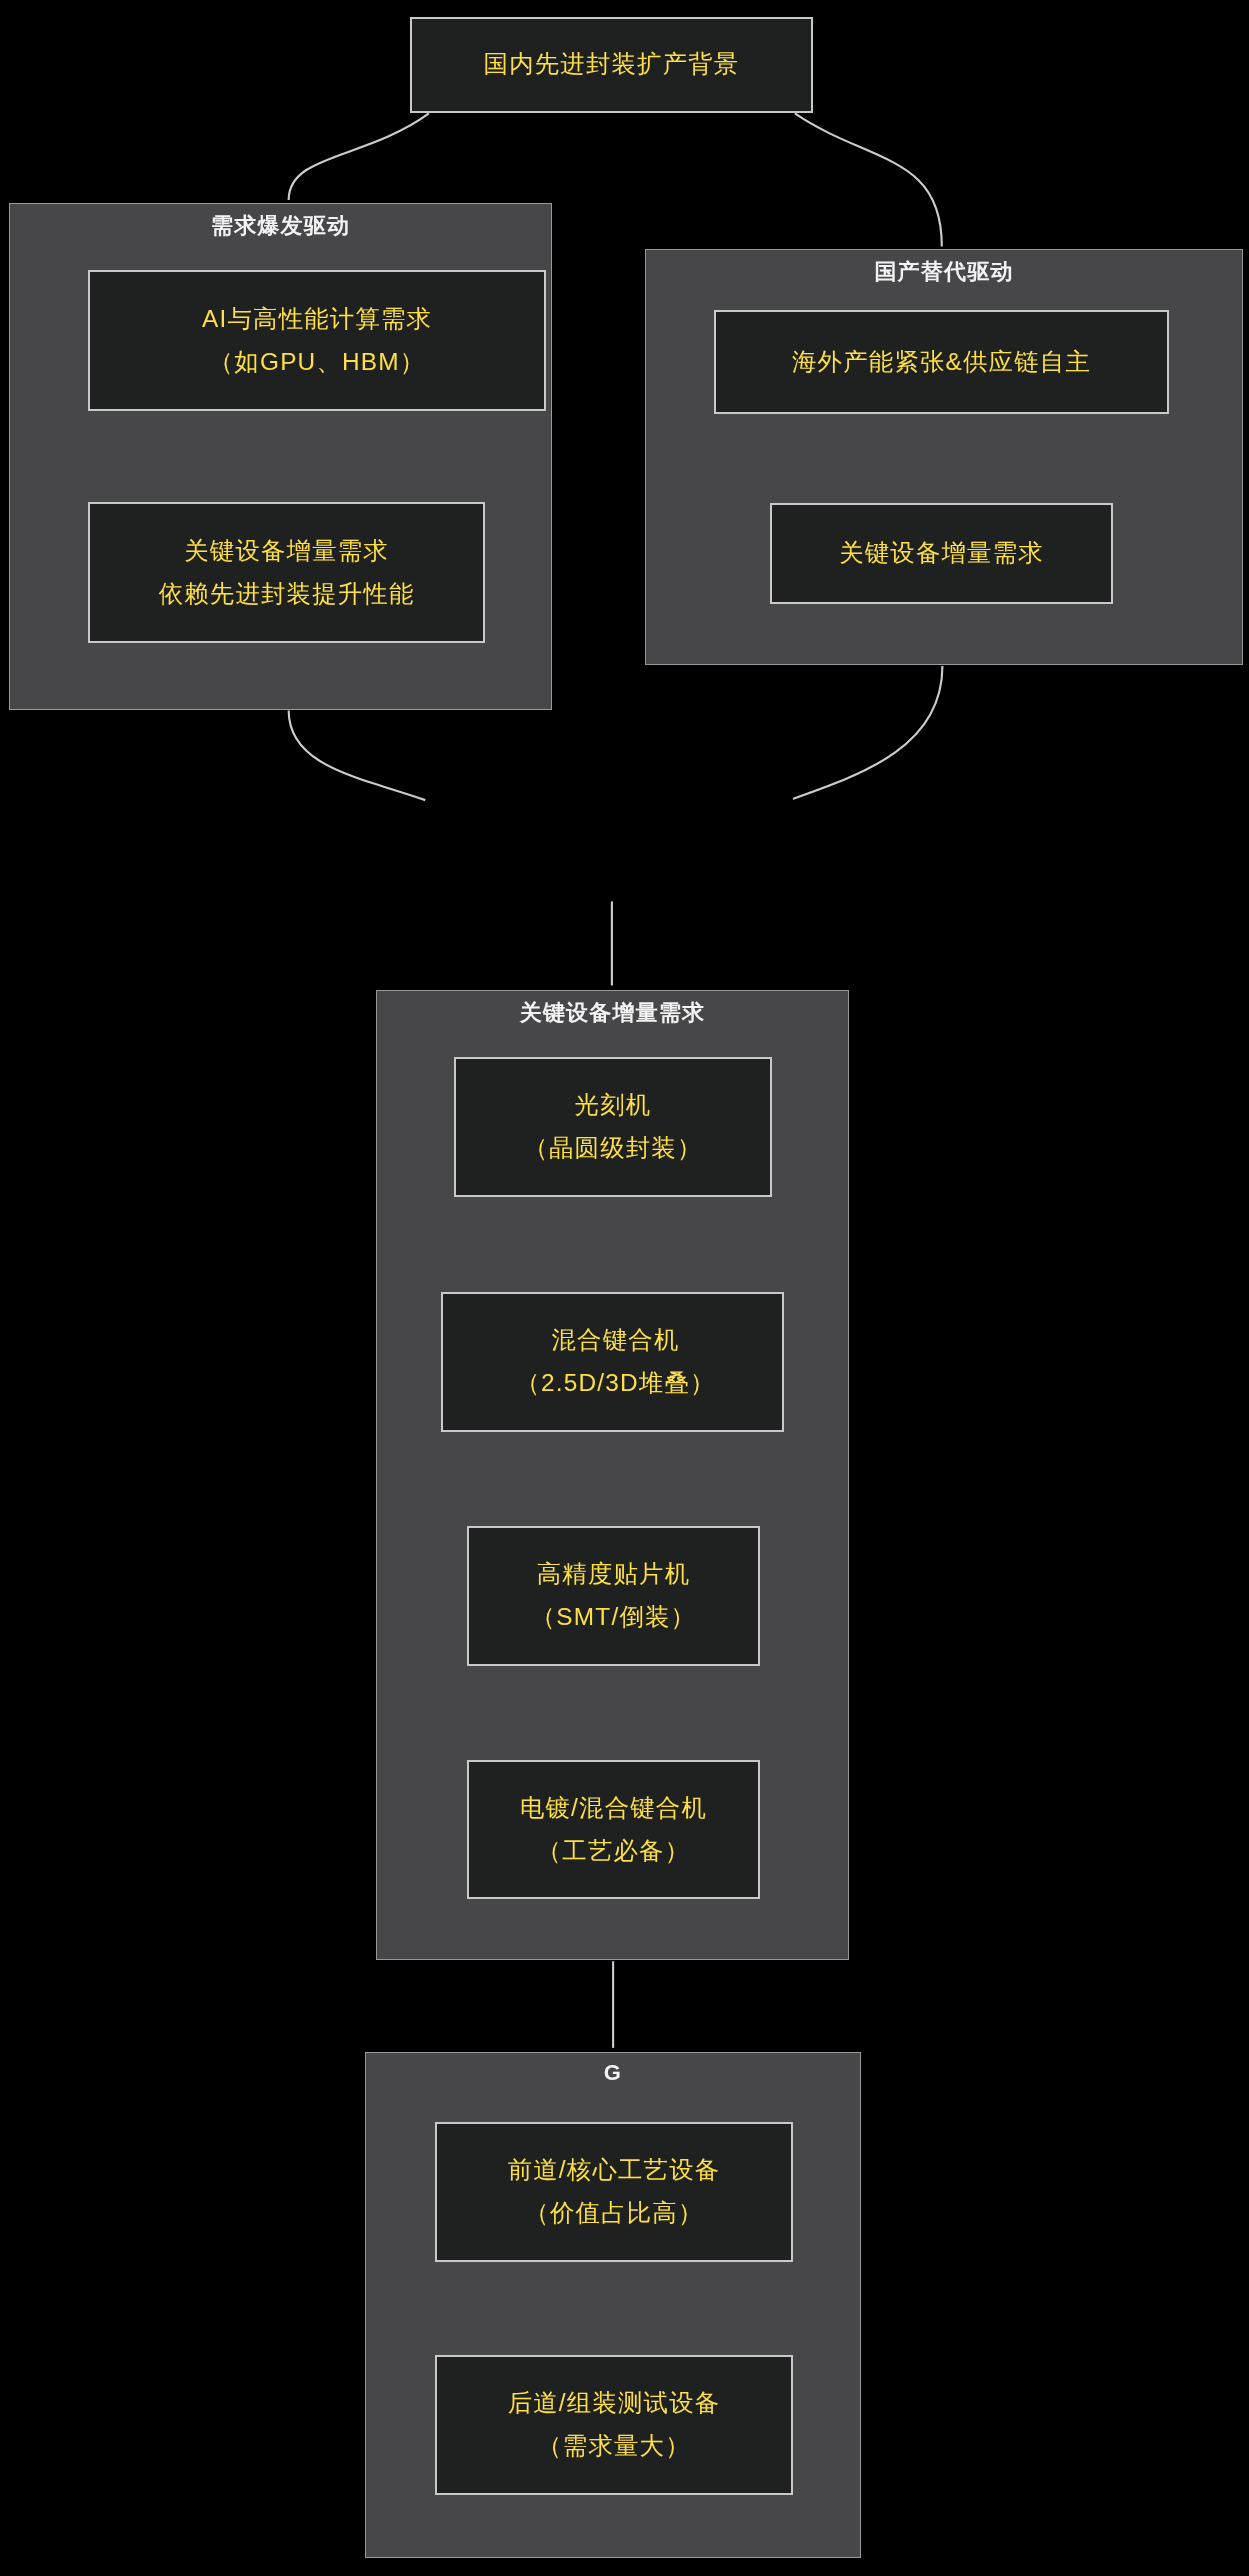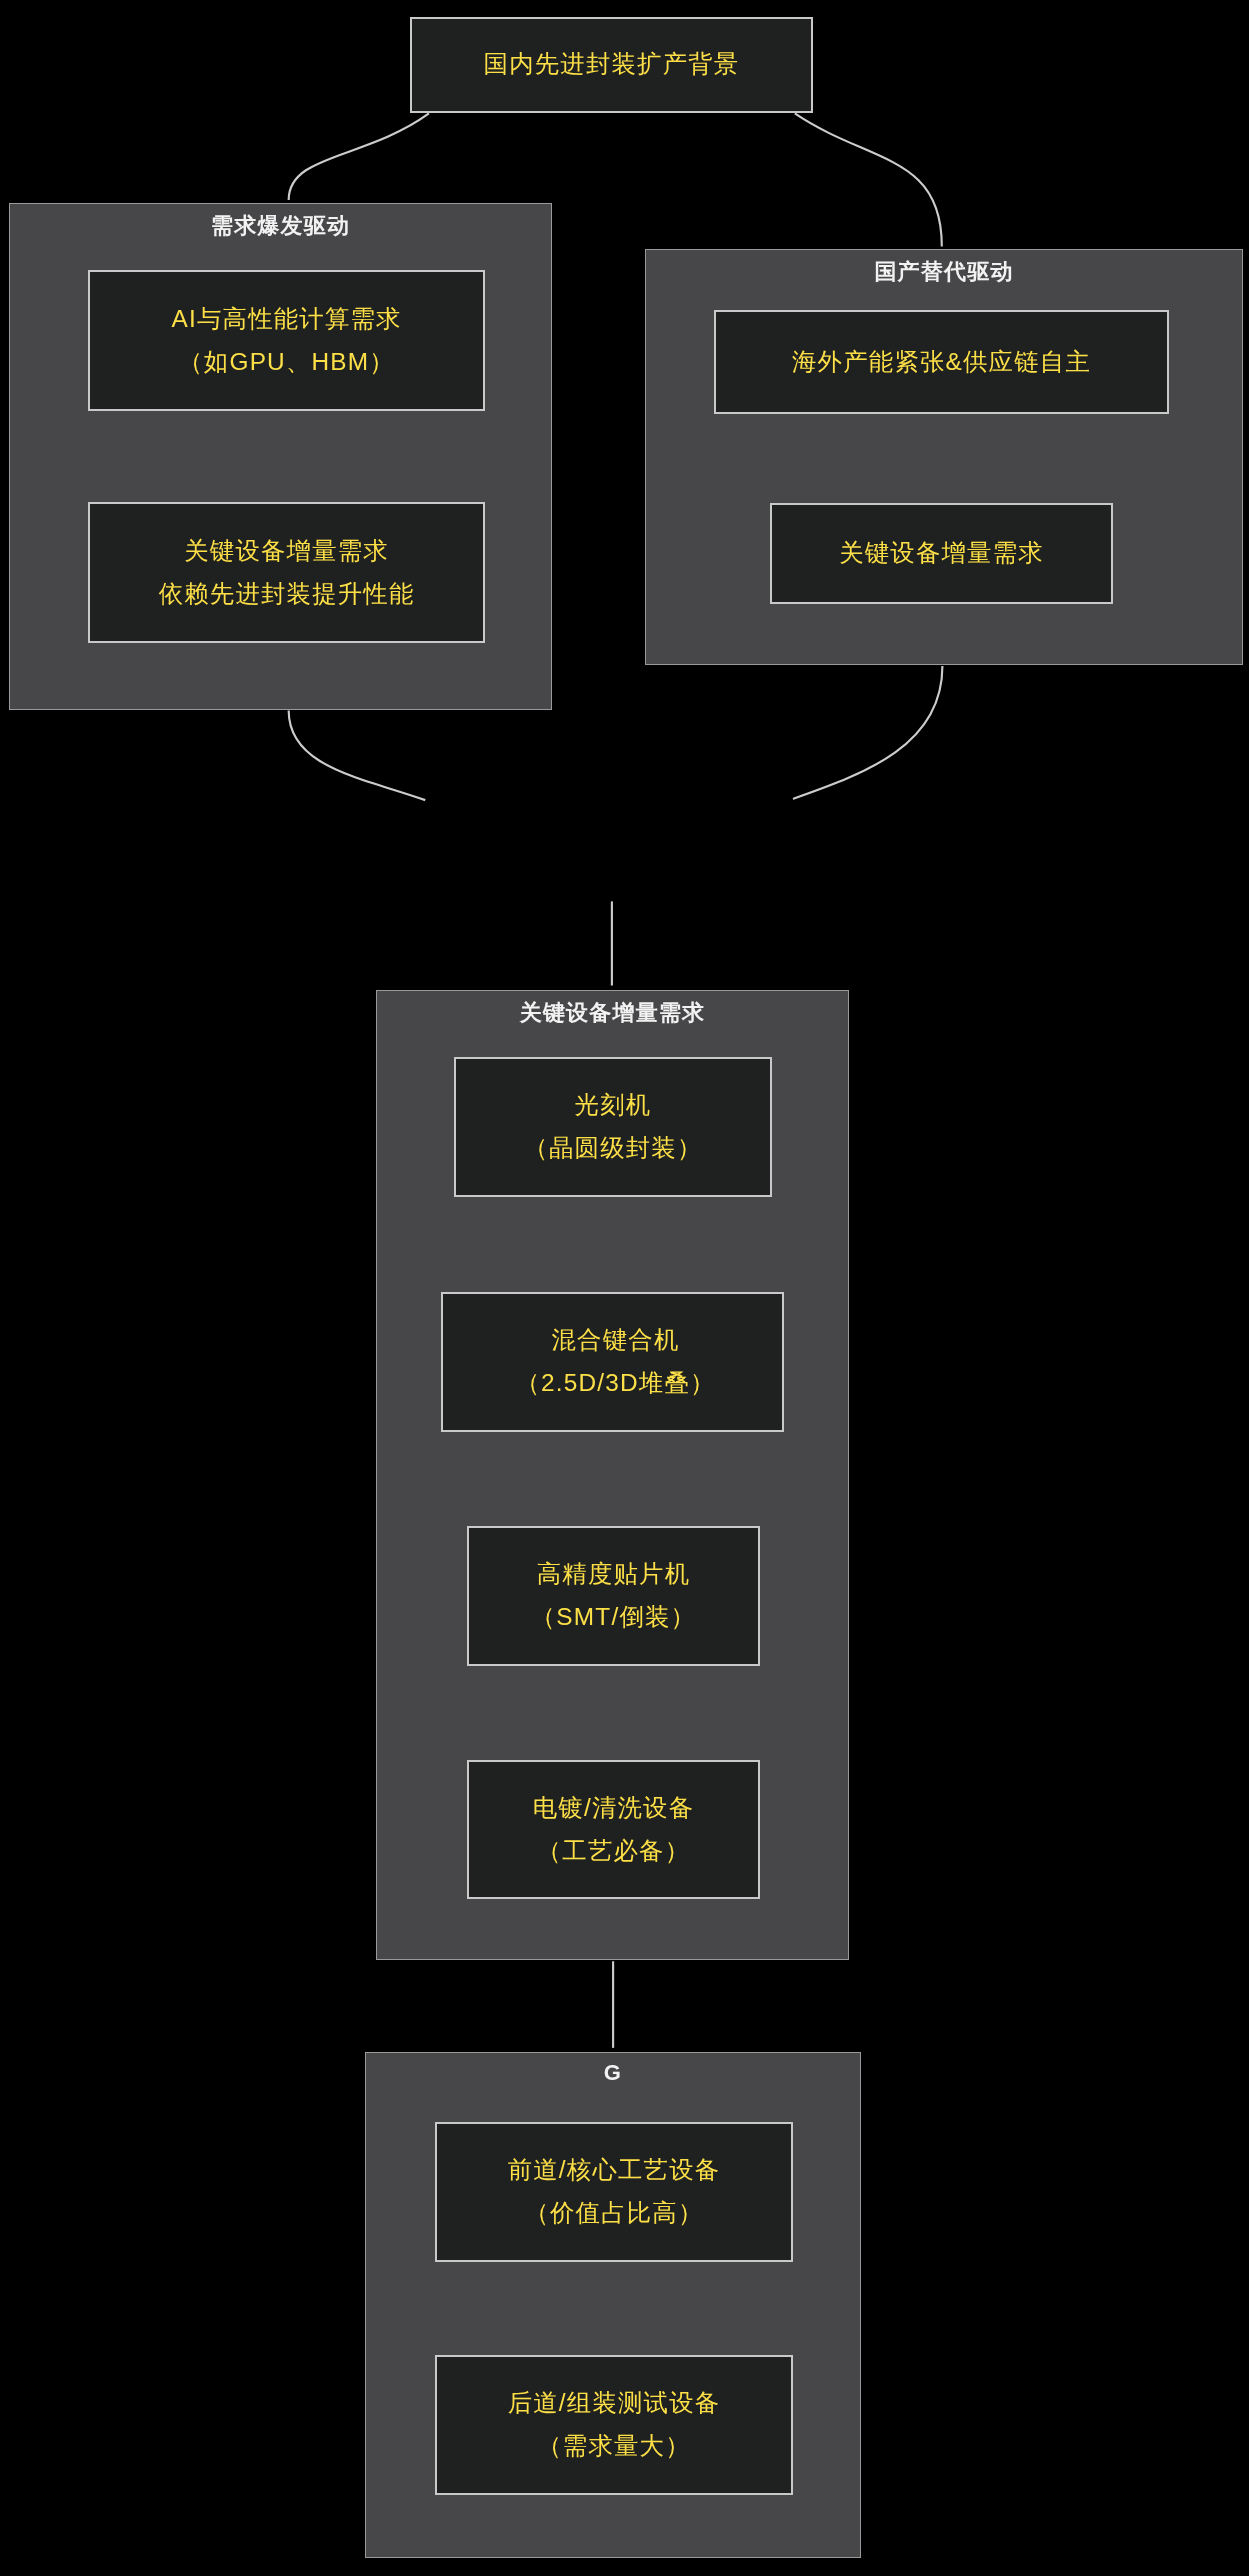--- a/index.html
+++ b/index.html
@@ -59,21 +59,21 @@
     <path d="M 1003 1478 L 1003 1616" marker-end="url(#arrow)"></path>
     <path d="M 1005 3216 L 1005 3358" marker-end="url(#arrow)"></path>
   </svg>
 
   <div class="node" style="left:410px; top:16.5px; width:403px; height:96px;">
     <span>国内先进封装扩产背景</span>
   </div>
 
   <div class="cluster" style="left:9.1px; top:203px; width:543px; height:507px;">
     <div class="cluster-title">需求爆发驱动</div>
-    <div class="node" style="left:78px; top:66px; width:397px; height:141px;">
+    <div class="node" style="left:78px; top:66px; width:458px; height:141px;">
       <span>AI与高性能计算需求</span>
       <span>（如GPU、HBM）</span>
     </div>
     <div class="node" style="left:78px; top:298px; width:397px; height:141px;">
       <span>关键设备增量需求</span>
       <span>依赖先进封装提升性能</span>
     </div>
   </div>
 
   <div class="cluster" style="left:645px; top:249px; width:598px; height:416px;">
@@ -95,21 +95,21 @@
     </div>
     <div class="node" style="left:64px; top:301px; width:343px; height:140px;padding-left:6px;">
       <span>混合键合机</span>
       <span>（2.5D/3D堆叠）</span>
     </div>
     <div class="node" style="left:90px; top:535px; width:293px; height:140px;">
       <span>高精度贴片机</span>
       <span>（SMT/倒装）</span>
     </div>
     <div class="node" style="left:90px; top:769px; width:293px; height:139px;">
-      <span>电镀/清洗设备</span>
+      <span>电镀/混合键合机</span>
       <span>（工艺必备）</span>
     </div>
   </div>
 
   <div class="cluster" style="left:365px; top:2052px; width:496px; height:506px;">
     <div class="cluster-title">G</div>
     <div class="node" style="left:69px; top:69px; width:358px; height:140px;">
       <span>前道/核心工艺设备</span>
       <span>（价值占比高）</span>
     </div>

